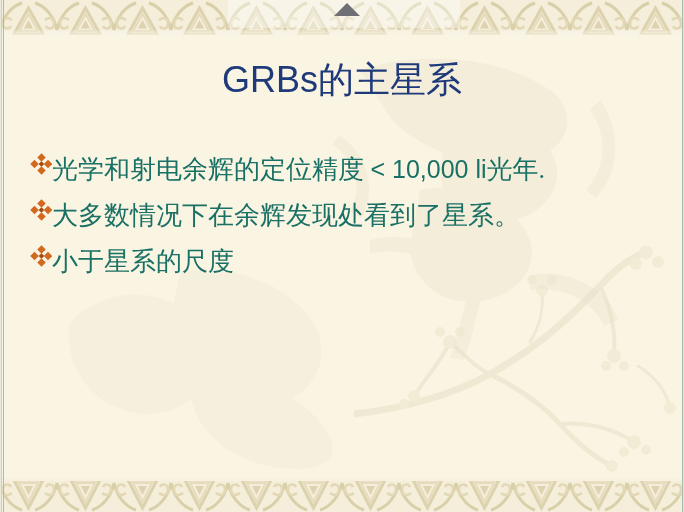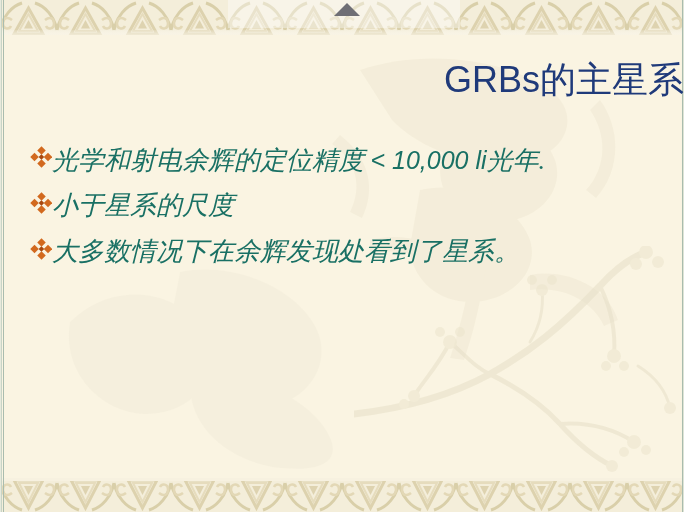--- a/index.html
+++ b/index.html
@@ -93,43 +93,42 @@
     background: rgba(255,255,255,0.38);
     z-index: 5;
   }
 
   
   #title {
     position: absolute;
     top: 58px;
     left: 0;
     width: 684px;
-    text-align: right;
+    text-align: center;
     color: #1f3a7a;
     font-size: 36px;
     line-height: 44px;
     font-family: "Liberation Sans", sans-serif;
     letter-spacing: 0px;
     white-space: nowrap;
     z-index: 3;
   }
 
   
   #bullets {
     position: absolute;
     top: 141px;
     left: 30px;
     width: 640px;
     z-index: 3;
   }
   .bullet-row {
     display: flex;
-    align-items: flex-start;
+    align-items: flex-end;
     height: 46px;
-    font-style: italic;
   }
   .bullet-mark {
     position: relative;
     flex: 0 0 auto;
     width: 22px;
     height: 34px;
     margin-top: 5px;
   }
   .bullet-text {
     color: #197064;
@@ -279,33 +278,33 @@
         <svg width="22" height="22" viewBox="0 0 22 22" xmlns="http://www.w3.org/2000/svg">
           <g fill="#d2691e">
             <rect x="8.5" y="1.5" width="6" height="6" transform="rotate(45 11.5 4.5)"></rect>
             <rect x="1.5" y="8" width="6" height="6" transform="rotate(45 4.5 11)"></rect>
             <rect x="15" y="8" width="6" height="6" transform="rotate(45 18 11)"></rect>
             <rect x="8.5" y="14.5" width="6" height="6" transform="rotate(45 11.5 17.5)"></rect>
           </g>
           <rect x="9.4" y="9" width="4" height="4" transform="rotate(45 11.4 11)" fill="#a8480f"></rect>
         </svg>
       </span>
-      <span class="bullet-text">小于星系的尺度</span>
+      <span class="bullet-text">大多数情况下在余辉发现处看到了星系。</span>
     </div>
 
     <div class="bullet-row">
       <span class="bullet-mark">
         <svg width="22" height="22" viewBox="0 0 22 22" xmlns="http://www.w3.org/2000/svg">
           <g fill="#d2691e">
             <rect x="8.5" y="1.5" width="6" height="6" transform="rotate(45 11.5 4.5)"></rect>
             <rect x="1.5" y="8" width="6" height="6" transform="rotate(45 4.5 11)"></rect>
             <rect x="15" y="8" width="6" height="6" transform="rotate(45 18 11)"></rect>
             <rect x="8.5" y="14.5" width="6" height="6" transform="rotate(45 11.5 17.5)"></rect>
           </g>
           <rect x="9.4" y="9" width="4" height="4" transform="rotate(45 11.4 11)" fill="#a8480f"></rect>
         </svg>
       </span>
-      <span class="bullet-text">大多数情况下在余辉发现处看到了星系。</span>
+      <span class="bullet-text">小于星系的尺度</span>
     </div>
 
 
   </div>
 </div>
 
 </body></html>

